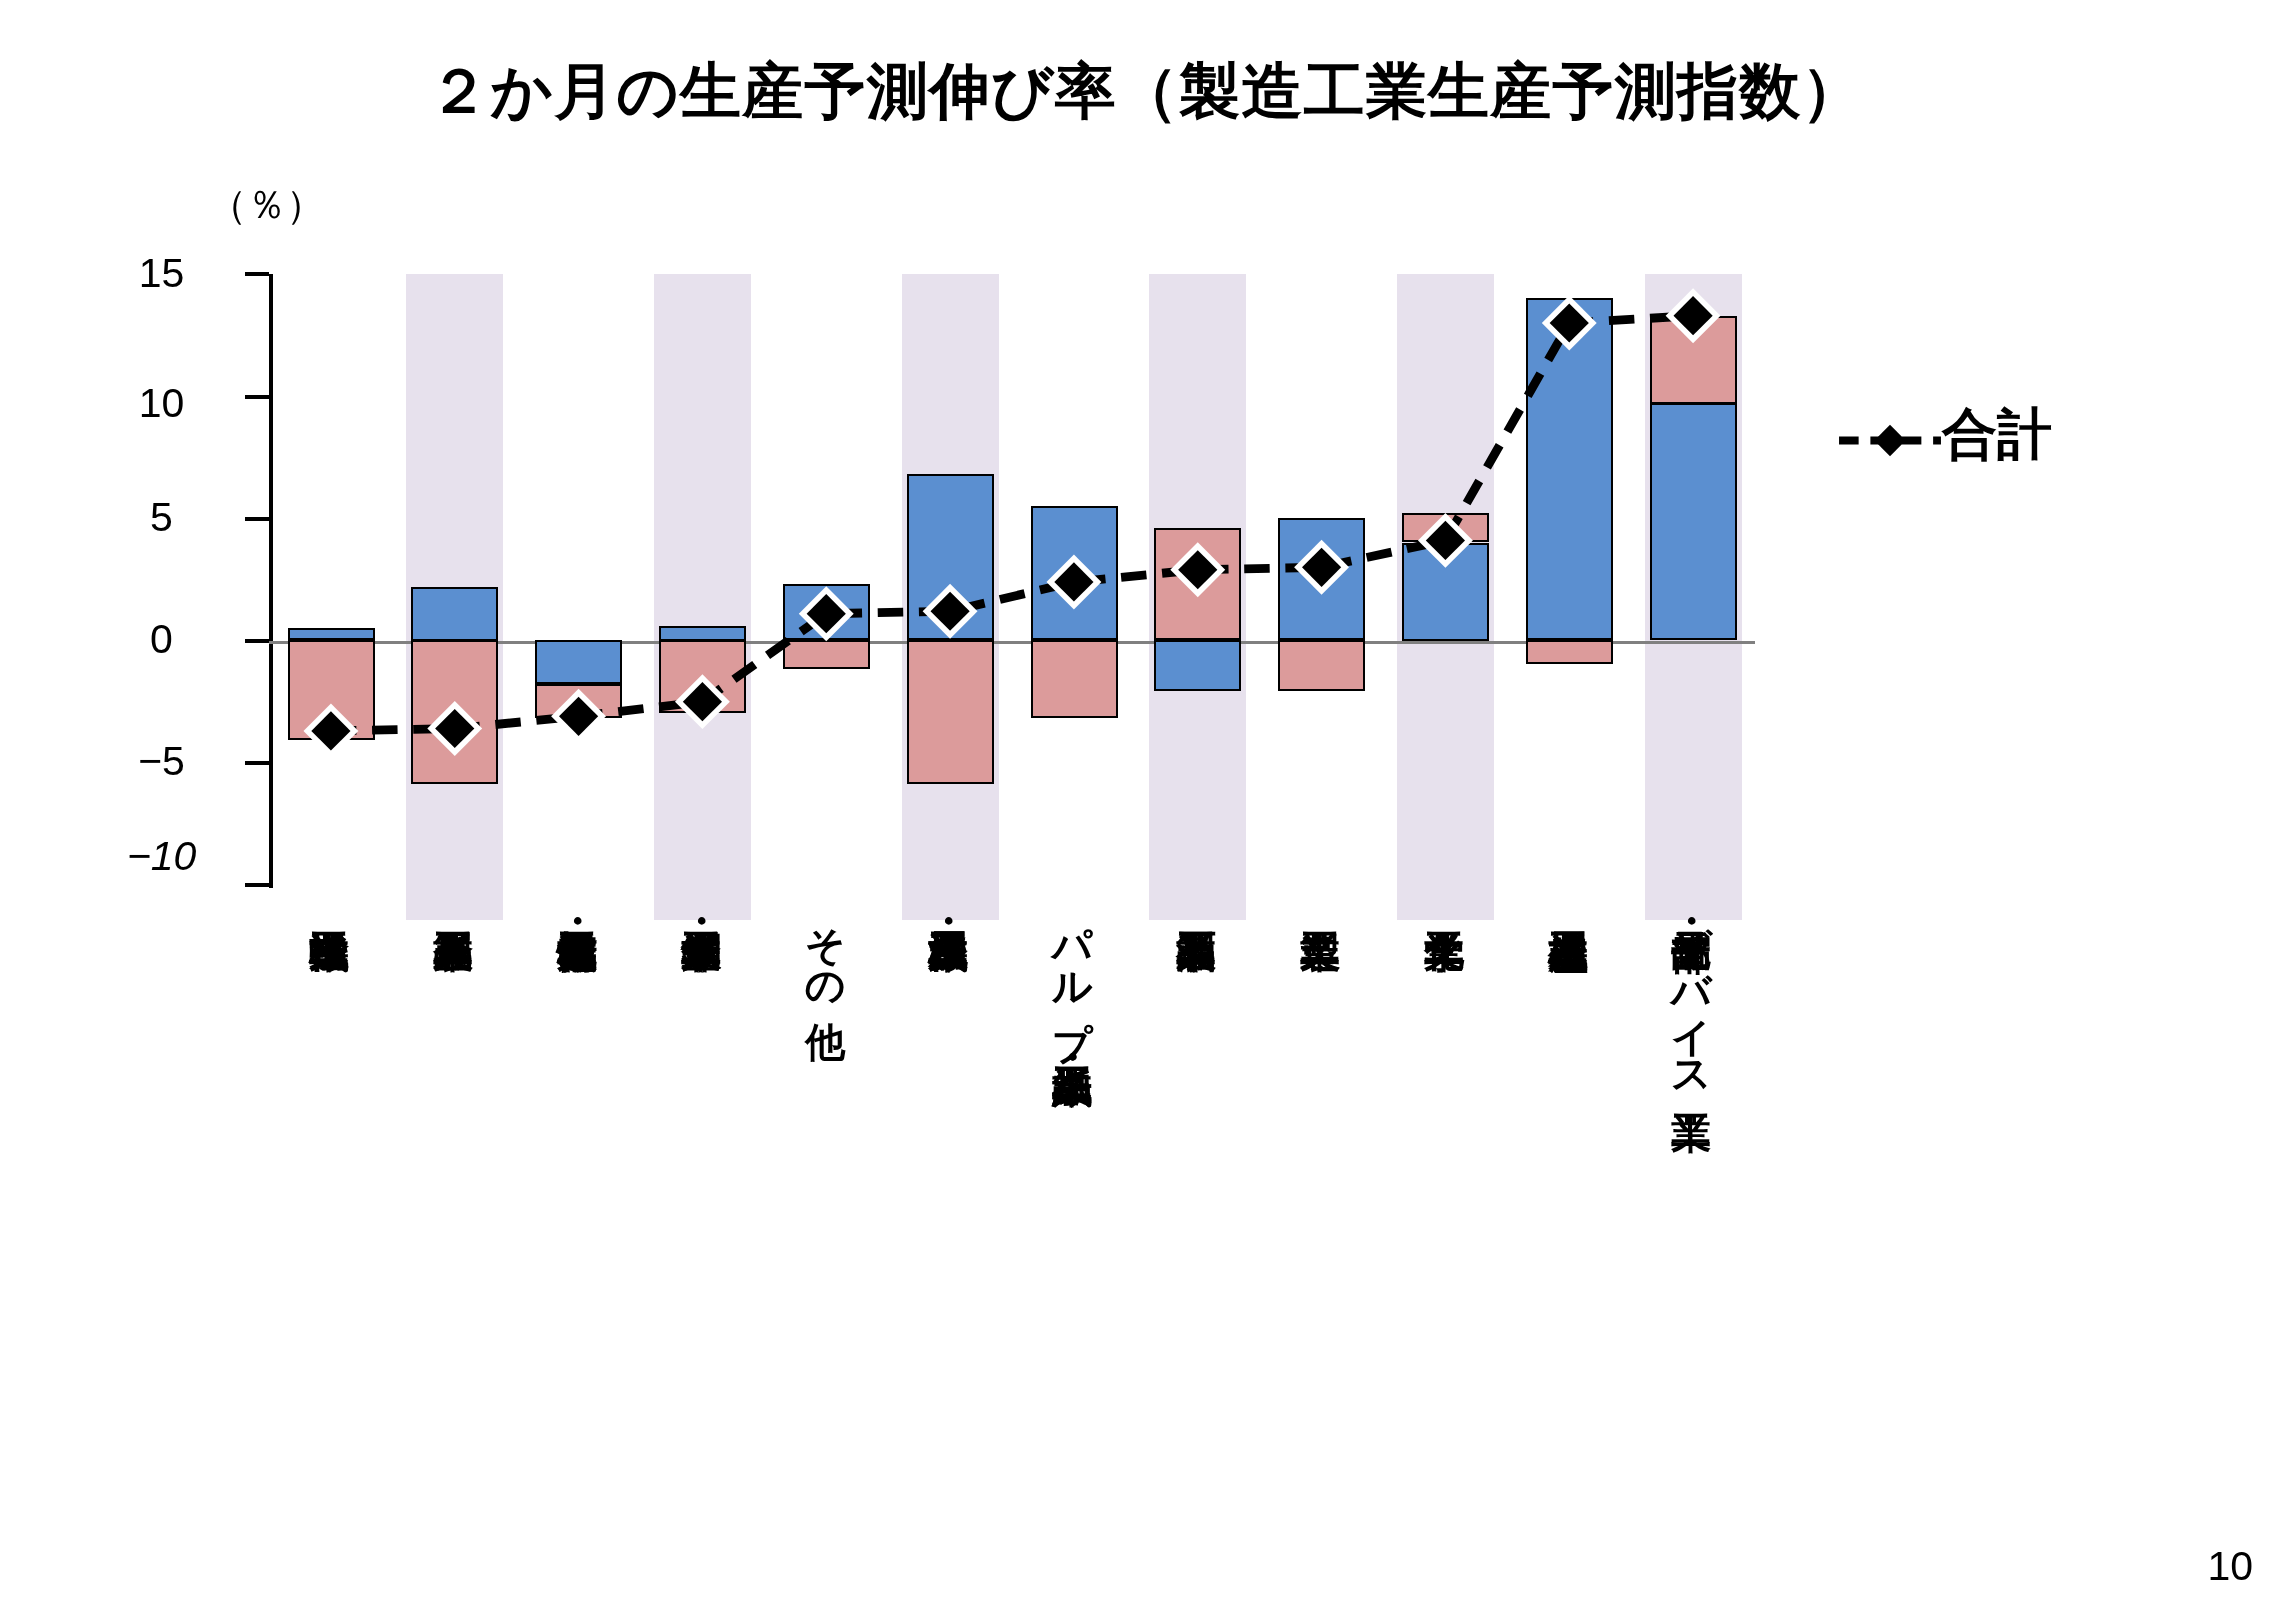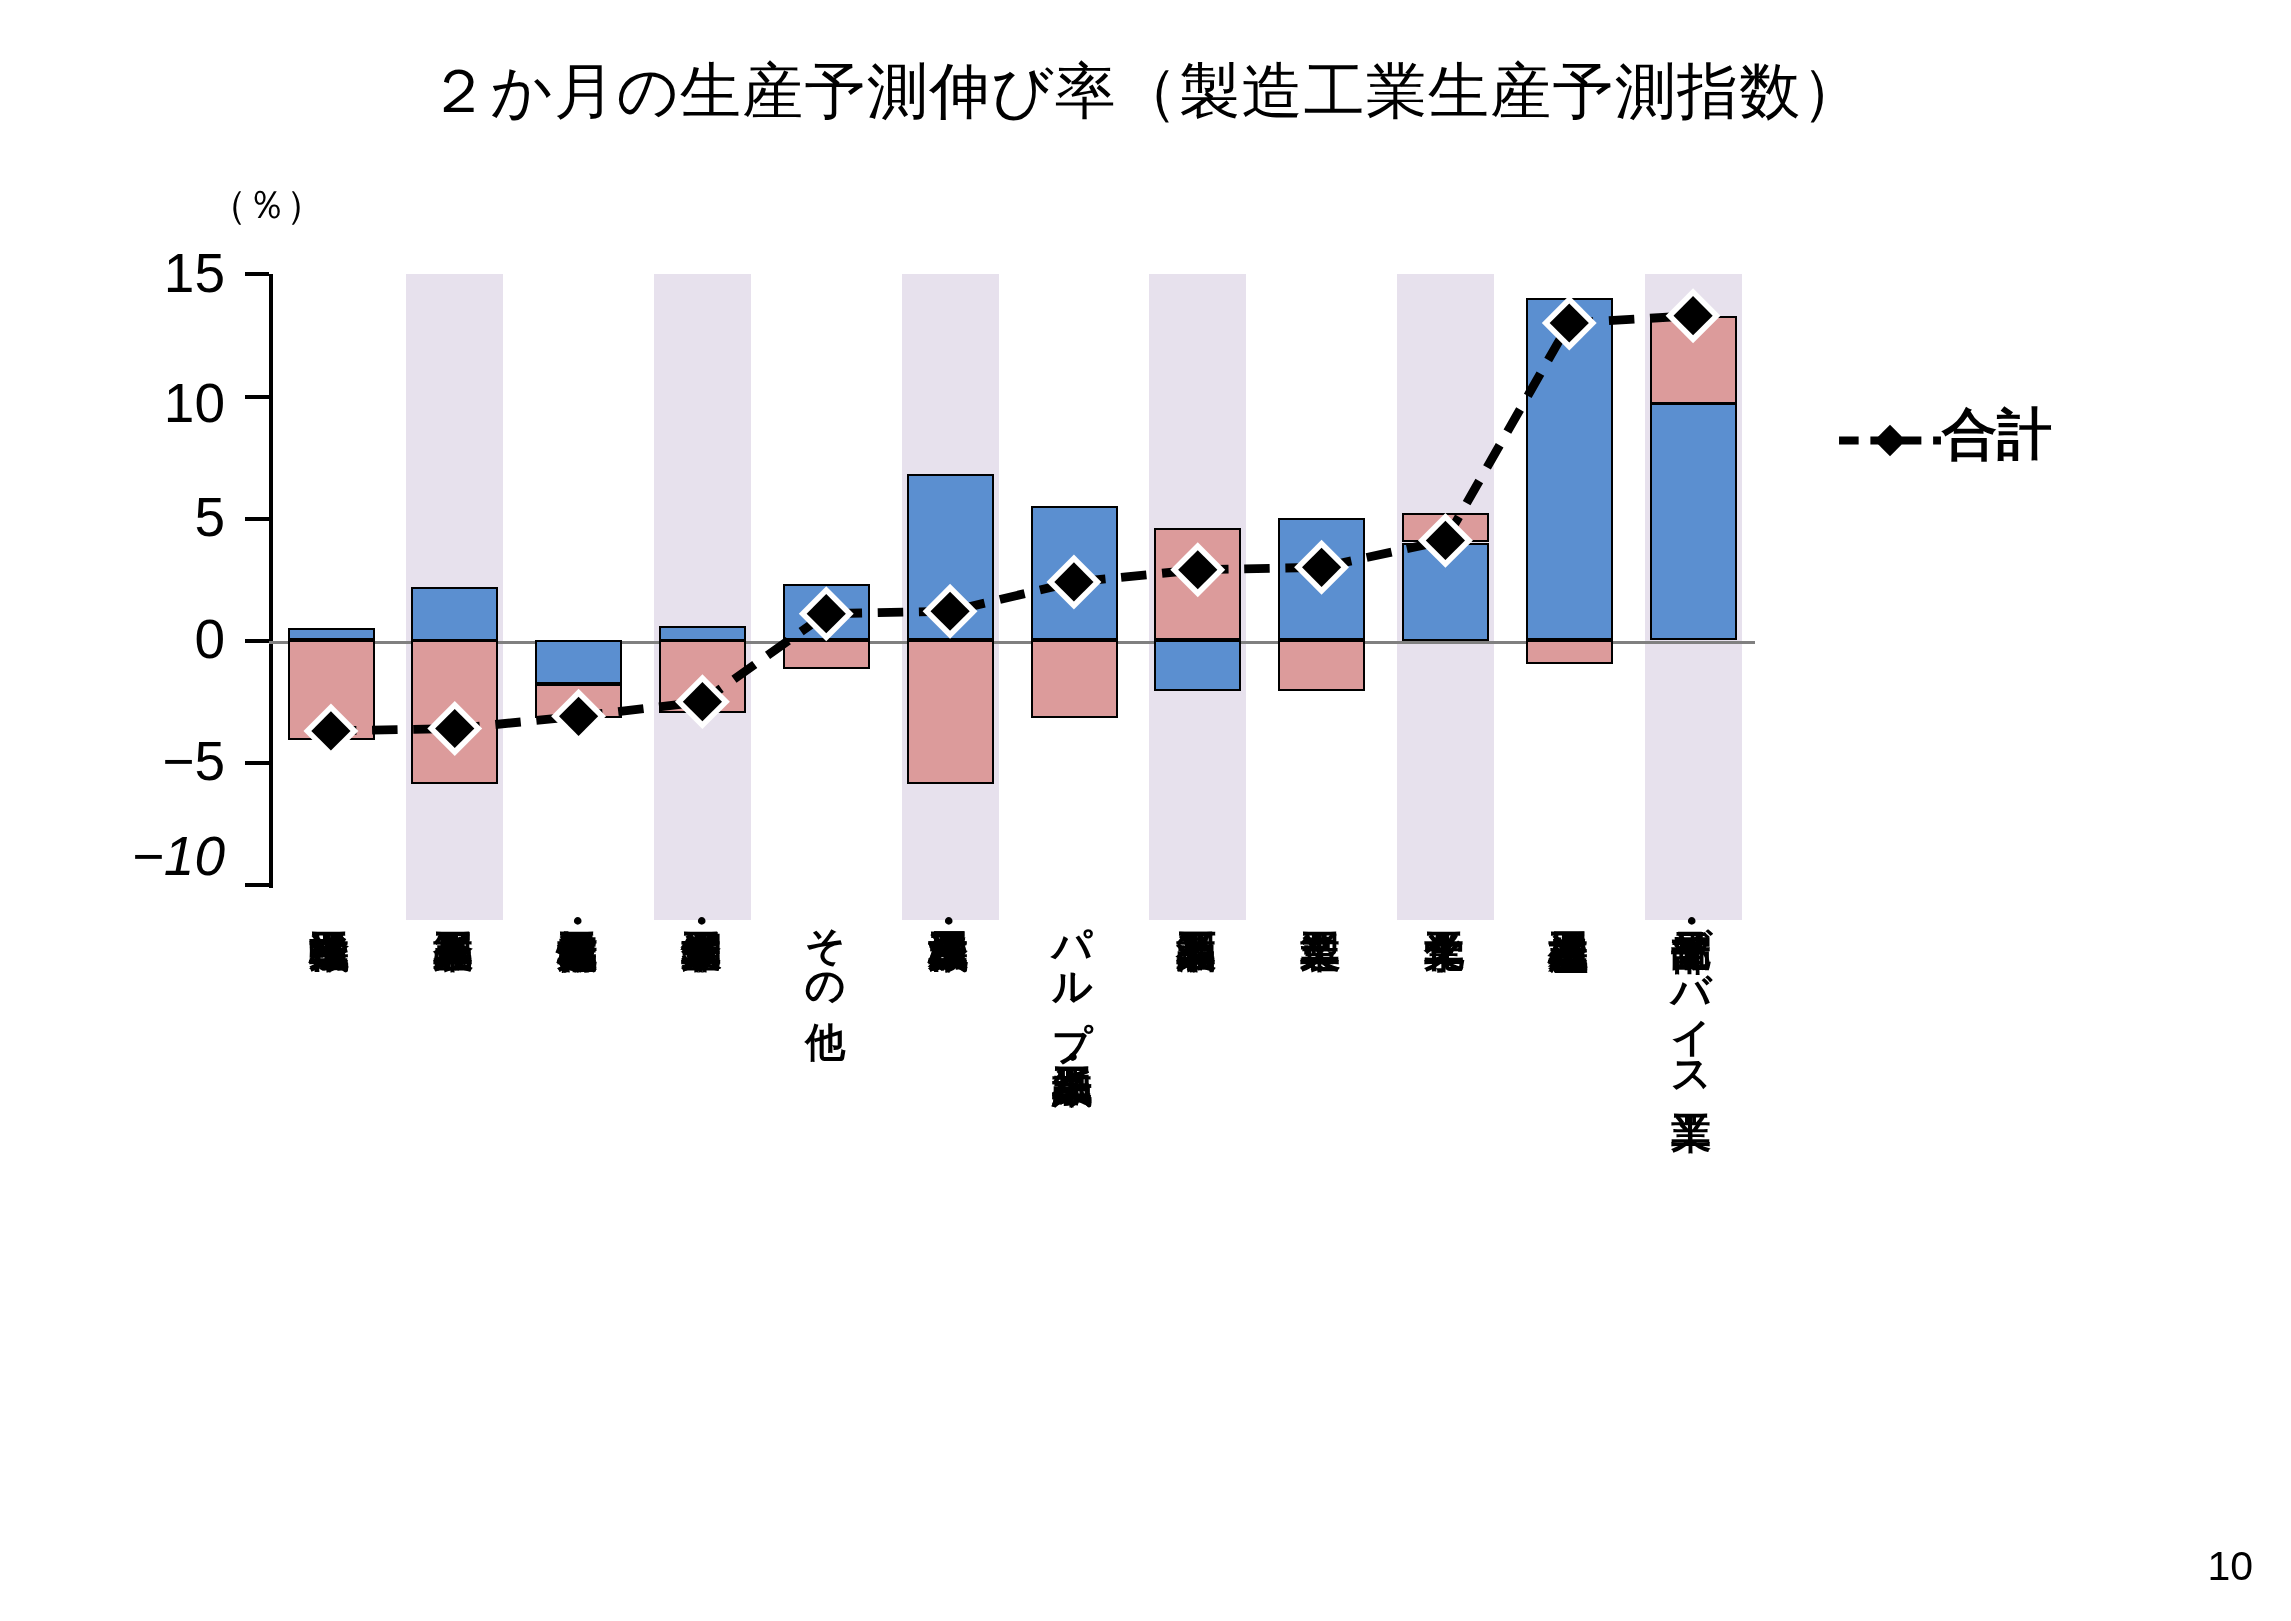--- a/index.html
+++ b/index.html
@@ -6,41 +6,41 @@
   body{
     width:2292px;height:1621px;position:relative;overflow:hidden;
     font-family:"Liberation Sans","DejaVu Sans",sans-serif;
     color:#000;
   }
   #slide{position:absolute;inset:0;}
 
   
   .title{
     position:absolute;left:0;top:51px;width:2292px;text-align:center;
-    font-size:61px;font-weight:400;letter-spacing:.02em;
+    font-size:61px;font-weight:700;letter-spacing:.02em;
     white-space:nowrap;
   }
 
   
   .unit{
     position:absolute;left:208px;top:178px;font-size:39px;font-weight:400;
   }
 
   
   #plot{position:absolute;left:269px;top:274px;width:1486px;height:611px;}
 
   .band{position:absolute;top:0;bottom:0;background:#e7e1ed;}
 
   .axisline{position:absolute;left:0;right:0;height:2.9px;background:#808080;top:367px;}
 
   
   .yaxis{position:absolute;left:269px;top:274px;width:3.9px;height:614px;background:#000;}
   .ytick{position:absolute;left:245px;width:23.5px;height:3.9px;background:#000;}
   .ylab{
-    position:absolute;width:127px;text-align:right;font-size:55px;line-height:41px;
+    position:absolute;width:127px;text-align:center;font-size:41px;line-height:41px;
   }
 
   
   .bar{position:absolute;border:2.9px solid #000;box-sizing:border-box;}
   .bar.blue{background:#5b8fd0;}
   .bar.pink{background:#dc9b9b;}
 
   
   svg.overlay{position:absolute;left:0;top:0;width:1486px;height:611px;overflow:visible;}
 

